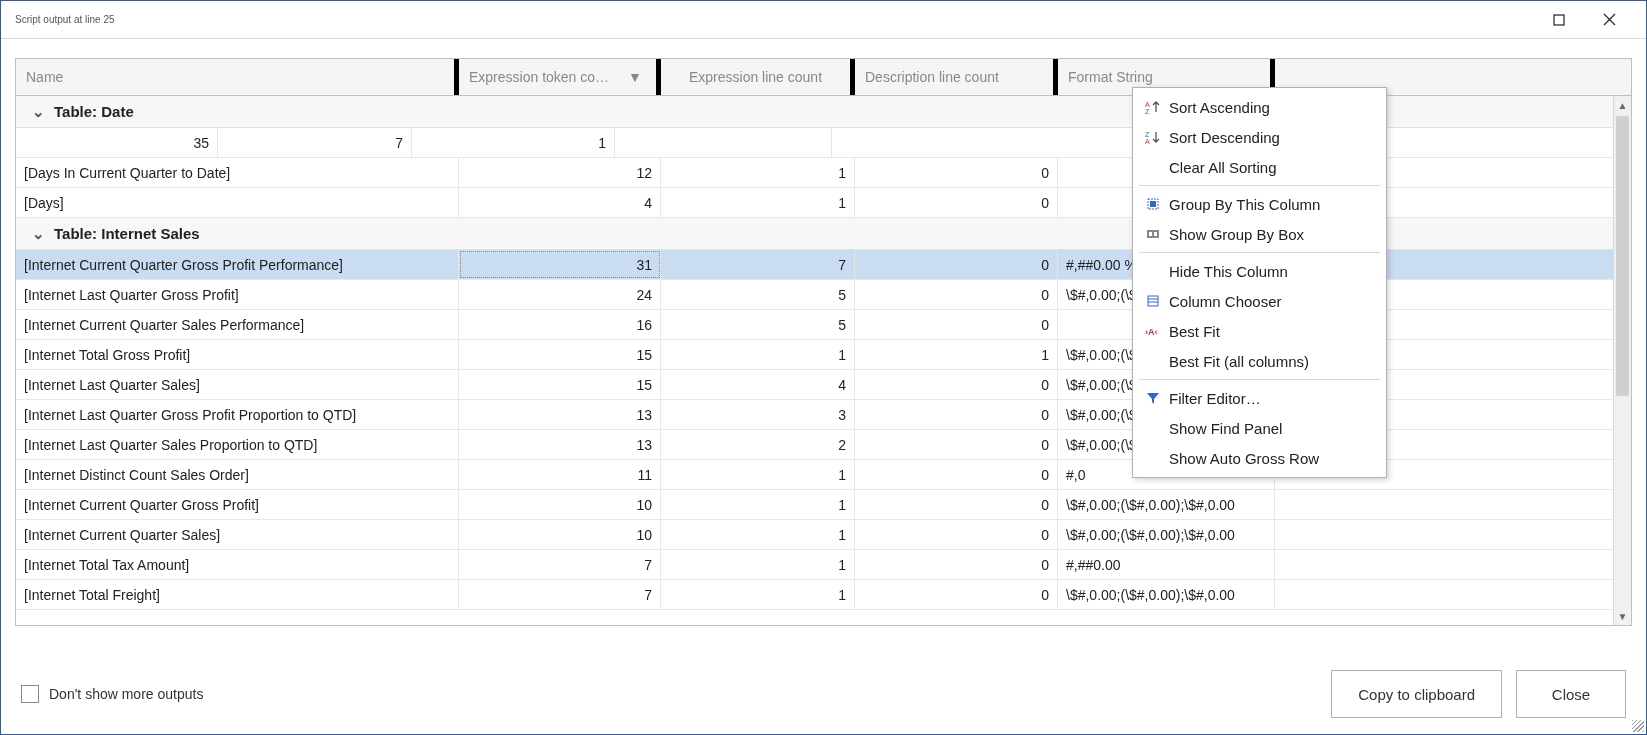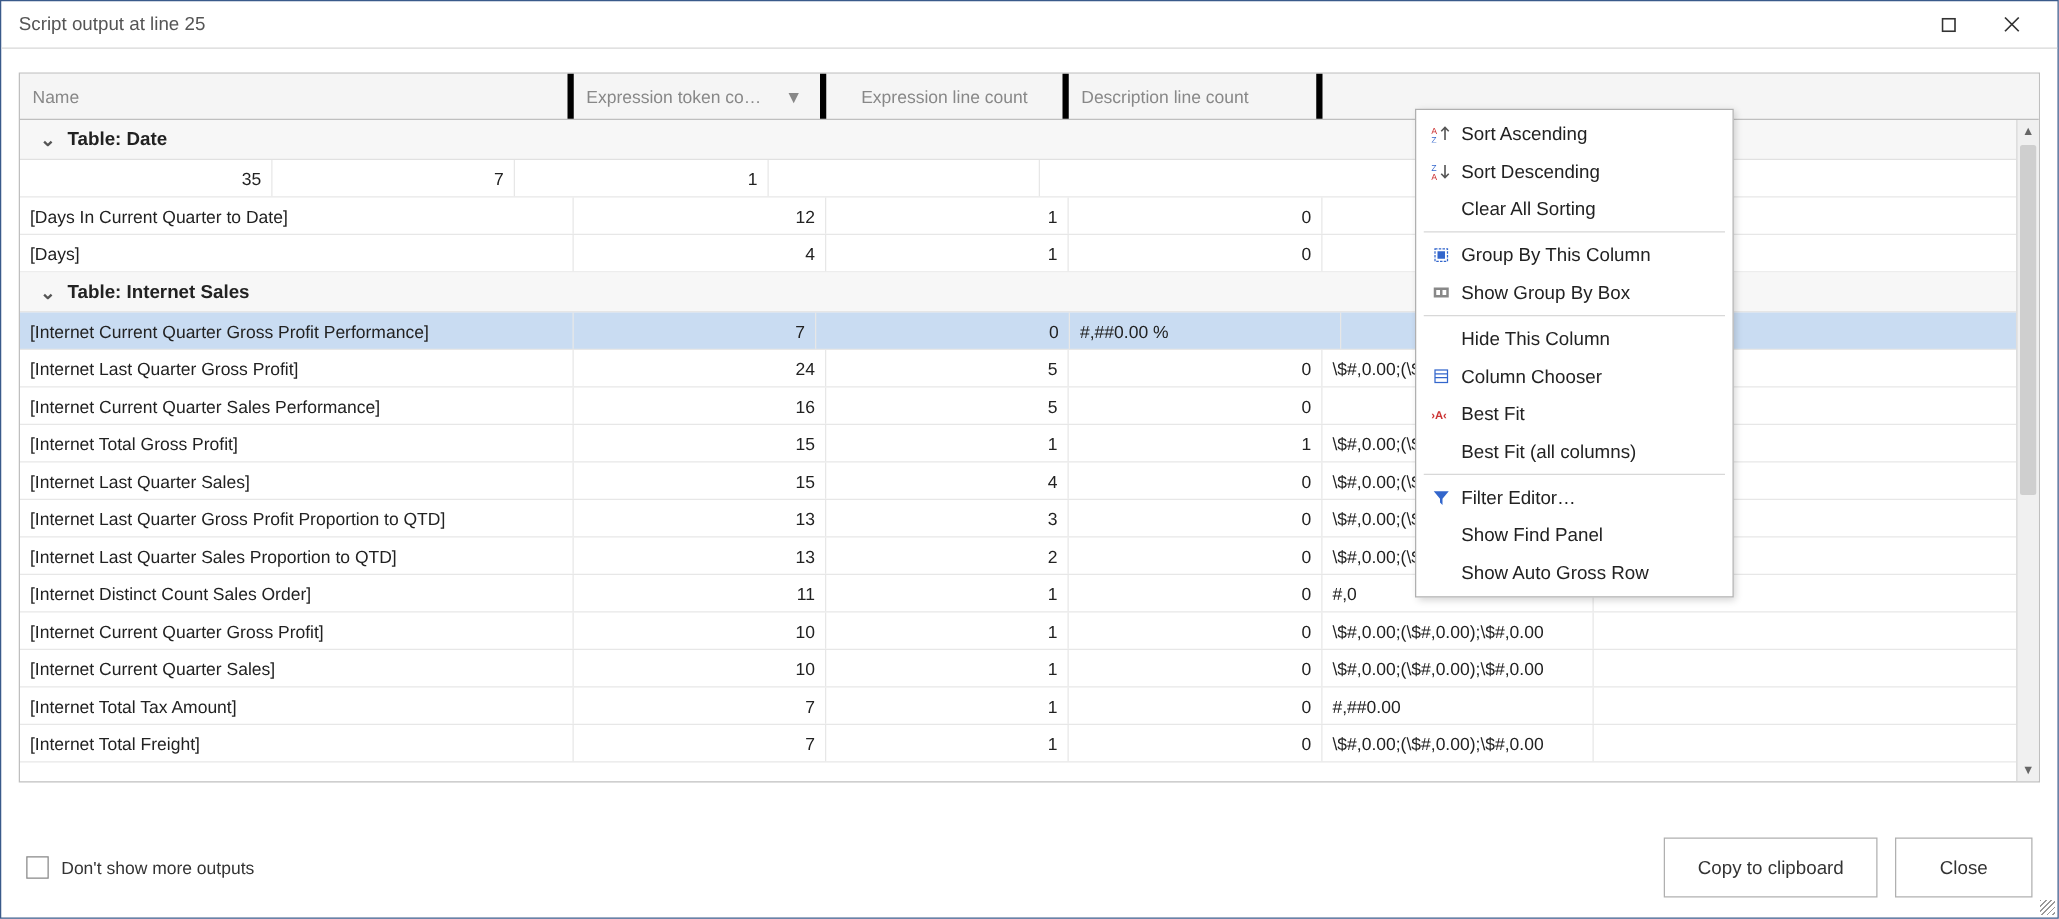--- a/index.html
+++ b/index.html
@@ -15,21 +15,21 @@
     position: relative;
     border: 1px solid #3a5a8a;
   }
   .titlebar {
     height: 38px;
     display: flex;
     align-items: center;
     padding: 0 14px;
     border-bottom: 1px solid #d8d8d8;
     color: #555;
-    font-size: 15px;
+    font-size: 10px;
   }
   .titlebar .spacer { flex: 1; }
   .titlebar .win-btn {
     width: 46px; height: 26px;
     display: flex; align-items: center; justify-content: center;
     margin-left: 4px;
     color: #444;
   }
   .grid-wrap {
     position: absolute;
@@ -195,20 +195,23 @@
     <div class="gh-cell col-tok sort">
       <span>Expression token co…</span>
       <span class="sort-arrow">▼</span>
     </div>
     <div class="gh-cell col-line">
         <span>Expression line count</span>
       </div>
     <div class="gh-cell col-desc">
         <span>Description line count</span>
       </div>
+    <div class="gh-cell col-fmt">
+        <span>Format String</span>
+      </div>
     <div class="gh-cell col-rest"></div>
   </div>
 
   <div class="grid-body">
     <div class="scroll-area" id="scroll-area">
         <div class="group-row">
           <span class="chev">⌄</span>
           <span>Table: Date</span>
         </div>
         <div class="row">
@@ -233,20 +236,21 @@
           <div class="cell col-desc num">0</div>
           <div class="cell col-fmt"></div>
           <div class="cell col-rest"></div>
         </div>
         <div class="group-row">
           <span class="chev">⌄</span>
           <span>Table: Internet Sales</span>
         </div>
         <div class="row selected">
           <div class="cell col-name">[Internet Current Quarter Gross Profit Performance]</div>
+          <div class="cell col-tok num focus">31</div>
           <div class="cell col-line num">7</div>
           <div class="cell col-desc num">0</div>
           <div class="cell col-fmt">#,##0.00 %</div>
           <div class="cell col-rest"></div>
         </div>
         <div class="row">
           <div class="cell col-name">[Internet Last Quarter Gross Profit]</div>
           <div class="cell col-tok num">24</div>
           <div class="cell col-line num">5</div>
           <div class="cell col-desc num">0</div>

